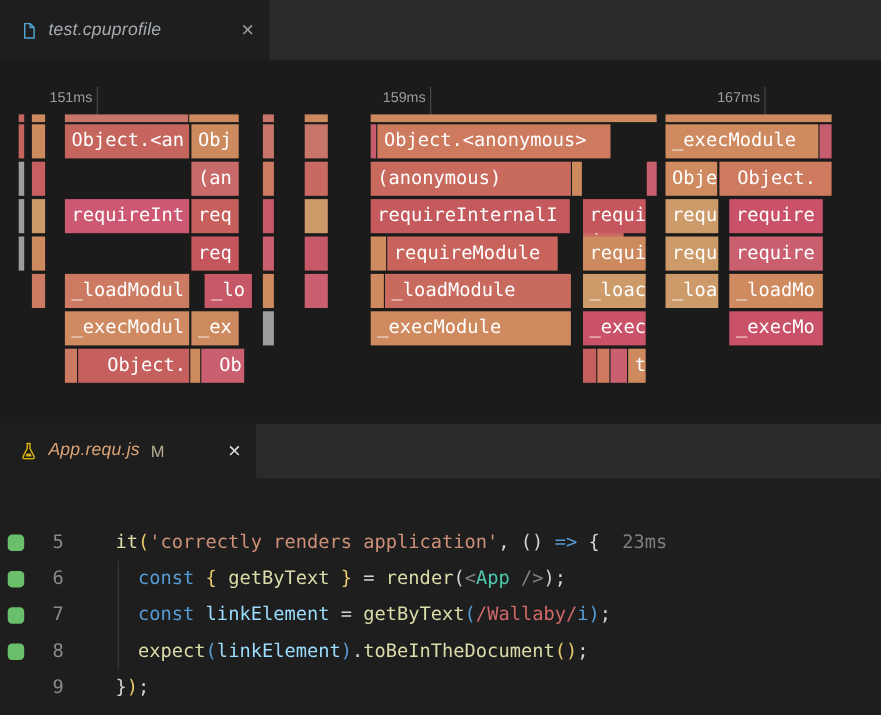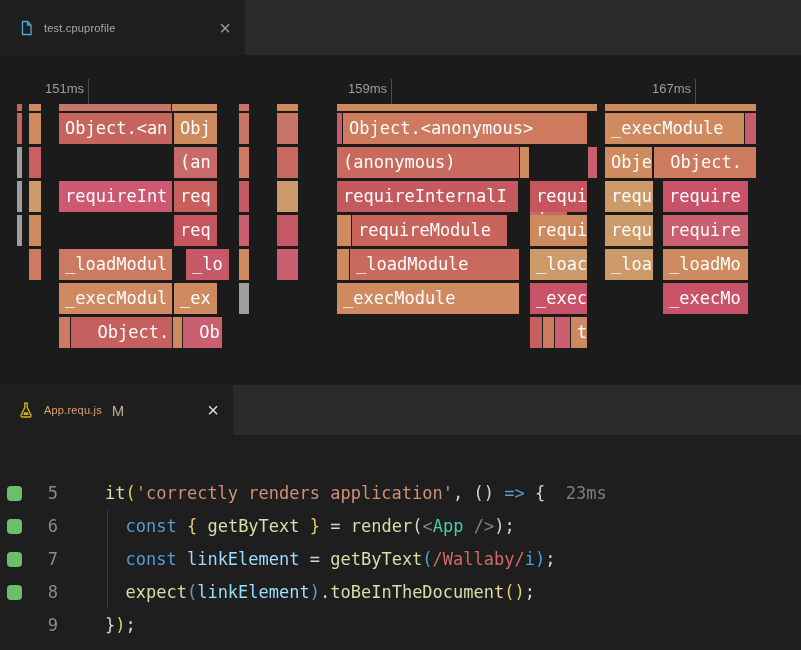--- a/index.html
+++ b/index.html
@@ -6,21 +6,21 @@
   body{width:801px;height:650px;background:#1b1b1b;overflow:hidden;
        font-family:"Liberation Sans",sans-serif;}
 
   
   .tabbar{height:55px;background:#2b2b2c;display:flex;}
   .tabbar.second{height:50px;}
   .tab{background:#1e1e1e;display:flex;align-items:center;
        padding:0 14px 0 18px;gap:10px;box-sizing:border-box;}
   .tab.t1{width:245px;}
   .tab.t2{width:233px;}
-  .tab-label{font-size:11px;letter-spacing:.2px;}
+  .tab-label{font-size:16px;letter-spacing:.2px;font-style:italic;}
   .t1 .tab-label{color:#a5abb0;}
   .t2 .tab-label{color:#dba273;}
   .mod-badge{color:#b8ae93;font-size:15px;}
   .close{margin-left:auto;font-size:20px;line-height:1;cursor:pointer;}
   .t1 .close{color:#9b9b9b;}
   .t2 .close{color:#dcdcdc;}
   .tab-icon{width:16px;height:16px;flex:0 0 16px;}
 
   
   .flame{position:relative;width:801px;height:330px;background:#1b1b1b;}
@@ -103,21 +103,21 @@
     <div class="flame-cell" style="left: 239px; top: 194px; width: 10px; height: 31px; background: rgb(205, 138, 94);"></div>
     <div class="flame-cell" style="left: 239px; top: 228px; width: 10px; height: 31px; background: rgb(158, 158, 158);"></div>
     <div class="flame-cell" style="left: 277px; top: 49px; width: 21px; height: 7px; background: rgb(205, 138, 94);"></div>
     <div class="flame-cell" style="left: 277px; top: 58px; width: 21px; height: 31px; background: rgb(201, 118, 106);"></div>
     <div class="flame-cell" style="left: 277px; top: 92px; width: 21px; height: 31px; background: rgb(201, 106, 98);"></div>
     <div class="flame-cell" style="left: 277px; top: 126px; width: 21px; height: 31px; background: rgb(205, 154, 106);"></div>
     <div class="flame-cell" style="left: 277px; top: 160px; width: 21px; height: 31px; background: rgb(199, 88, 104);"></div>
     <div class="flame-cell" style="left: 277px; top: 194px; width: 21px; height: 31px; background: rgb(202, 95, 112);"></div>
     <div class="flame-cell" style="left: 337px; top: 49px; width: 260px; height: 7px; background: rgb(205, 138, 94);"></div>
     <div class="flame-cell" style="left: 337px; top: 58px; width: 5px; height: 31px; background: rgb(199, 92, 110);"></div>
-    <div class="flame-cell" style="left: 343px; top: 58px; width: 244px; height: 31px; background: rgb(205, 122, 95);"><span>Object.&lt;anonymous&gt;</span></div>
+    <div class="flame-cell" style="left: 343px; top: 58px; width: 212px; height: 31px; background: rgb(205, 122, 95);"><span>Object.&lt;anonymous&gt;</span></div>
     <div class="flame-cell" style="left: 337px; top: 92px; width: 182px; height: 31px; background: rgb(201, 106, 95);"><span>(anonymous)</span></div>
     <div class="flame-cell" style="left: 520px; top: 92px; width: 9px; height: 31px; background: rgb(205, 138, 94);"></div>
     <div class="flame-cell" style="left: 530px; top: 92px; width: 37px; height: 31px; background: rgb(201, 106, 98); margin-top: 44px;"><span>(anor</span></div>
     <div class="flame-cell" style="left: 588px; top: 92px; width: 9px; height: 31px; background: rgb(202, 95, 112);"></div>
     <div class="flame-cell" style="left: 337px; top: 126px; width: 181px; height: 31px; background: rgb(197, 90, 94);"><span>requireInternalI</span></div>
     <div class="flame-cell" style="left: 530px; top: 126px; width: 57px; height: 31px; background: rgb(197, 86, 94);"><span>requi</span></div>
     <div class="flame-cell" style="left: 337px; top: 160px; width: 14px; height: 31px; background: rgb(207, 138, 95);"></div>
     <div class="flame-cell" style="left: 352px; top: 160px; width: 155px; height: 31px; background: rgb(200, 100, 92);"><span>requireModule</span></div>
     <div class="flame-cell" style="left: 530px; top: 160px; width: 57px; height: 31px; background: rgb(205, 138, 94);"><span>requi</span></div>
     <div class="flame-cell" style="left: 337px; top: 194px; width: 12px; height: 31px; background: rgb(207, 138, 95);"></div>

